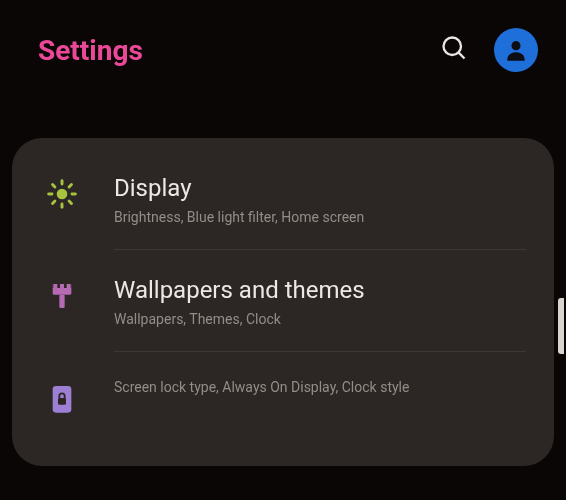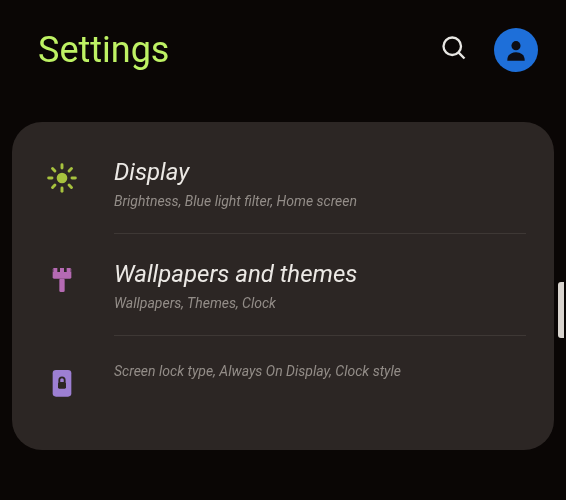--- a/index.html
+++ b/index.html
@@ -14,23 +14,23 @@
       font-family: -apple-system, BlinkMacSystemFont, 'Segoe UI', Roboto, sans-serif;
       color: #fff;
       overflow: hidden;
     }
     .header {
       display: flex;
       align-items: center;
       padding: 28px 28px 28px 38px;
     }
     .header-title {
-      font-size: 36px;
-      font-weight: 400;
-      color: #bef264;
+      font-size: 28px;
+      font-weight: 700;
+      color: #ec4899;
       flex: 1;
     }
     .header-actions {
       display: flex;
       align-items: center;
       gap: 26px;
     }
     .search-icon svg {
       width: 28px;
       height: 28px;
@@ -42,26 +42,25 @@
       background: #1e6fd9;
       display: flex;
       align-items: center;
       justify-content: center;
     }
     .account-icon svg {
       width: 26px;
       height: 26px;
     }
     .card {
-      margin: 22px 12px 0 12px;
+      margin: 38px 12px 0 12px;
       background: #2c2624;
       border-radius: 30px;
       padding: 10px 0 30px 0;
       position: relative;
-      font-style: italic;
     }
     .list-item {
       display: flex;
       align-items: flex-start;
       padding: 26px 28px 22px 30px;
     }
     .list-icon {
       width: 40px;
       display: flex;
       justify-content: center;

